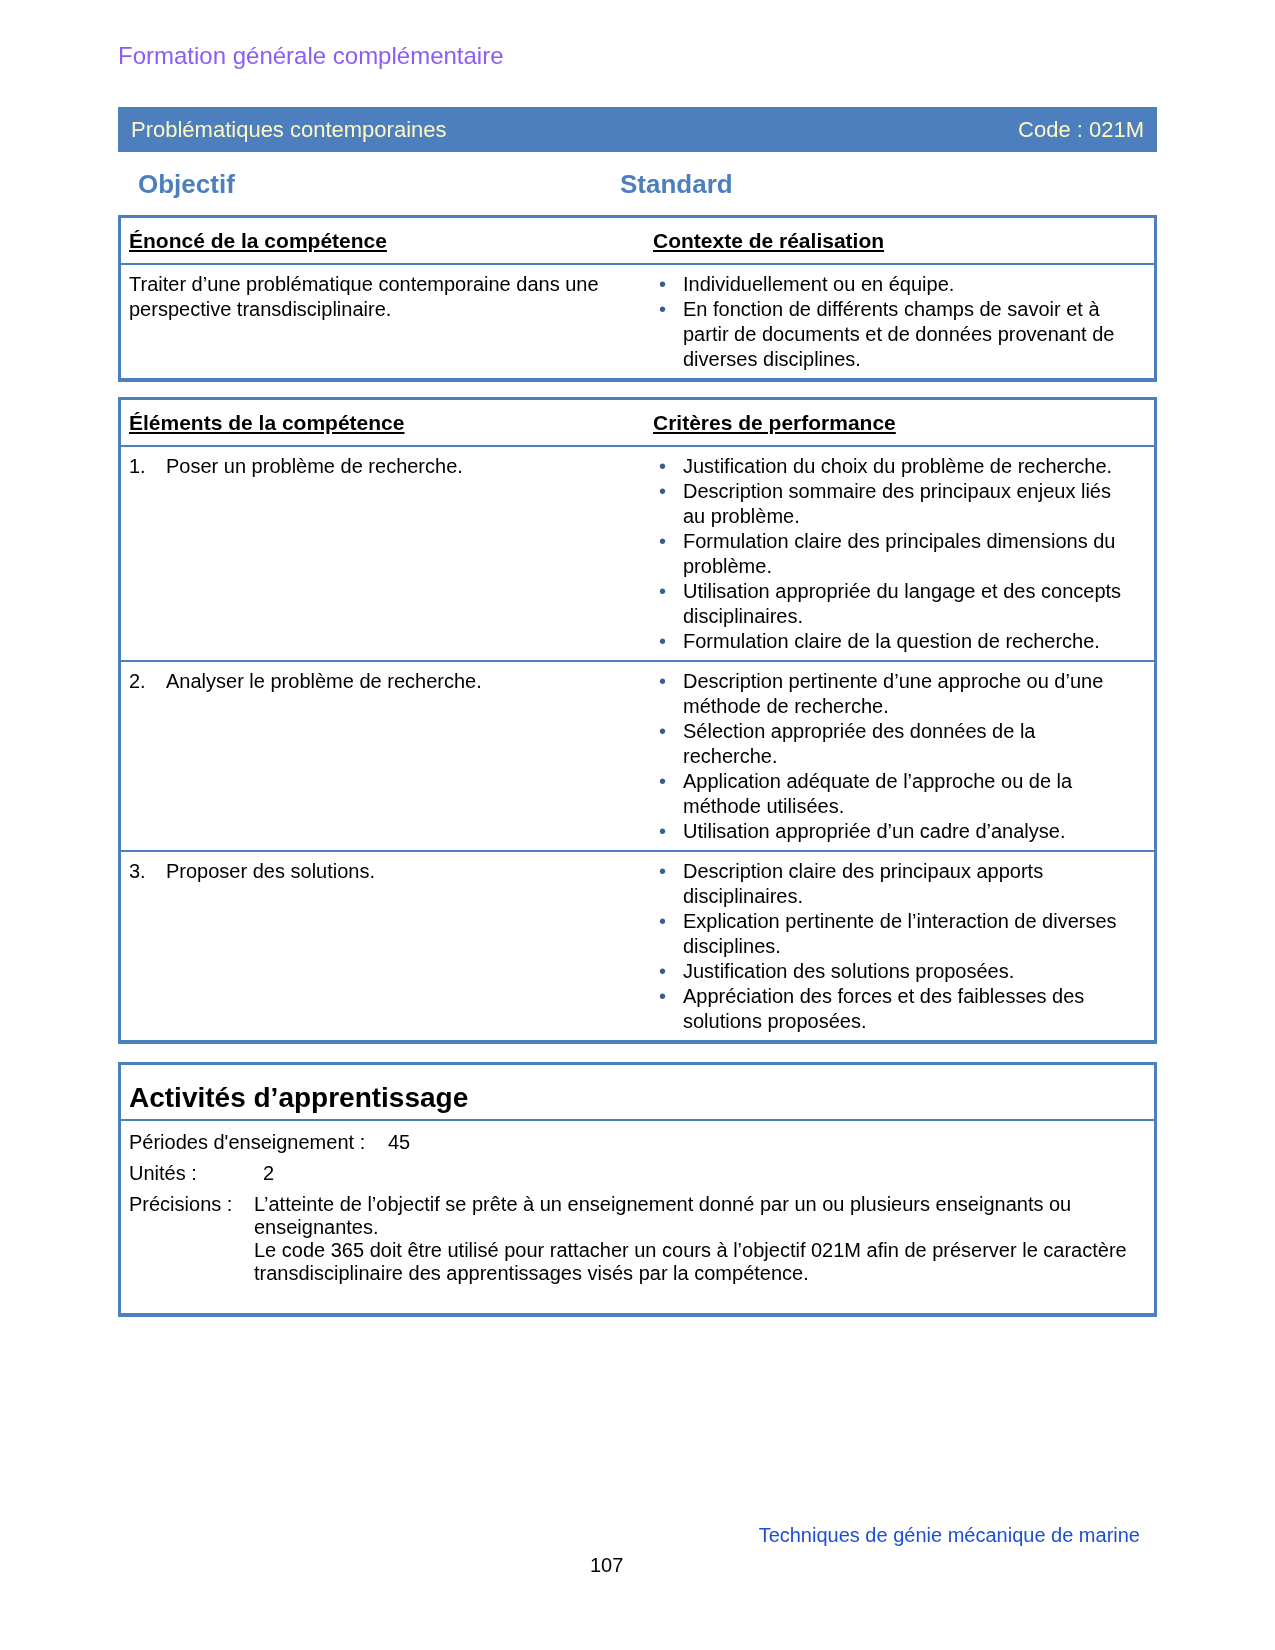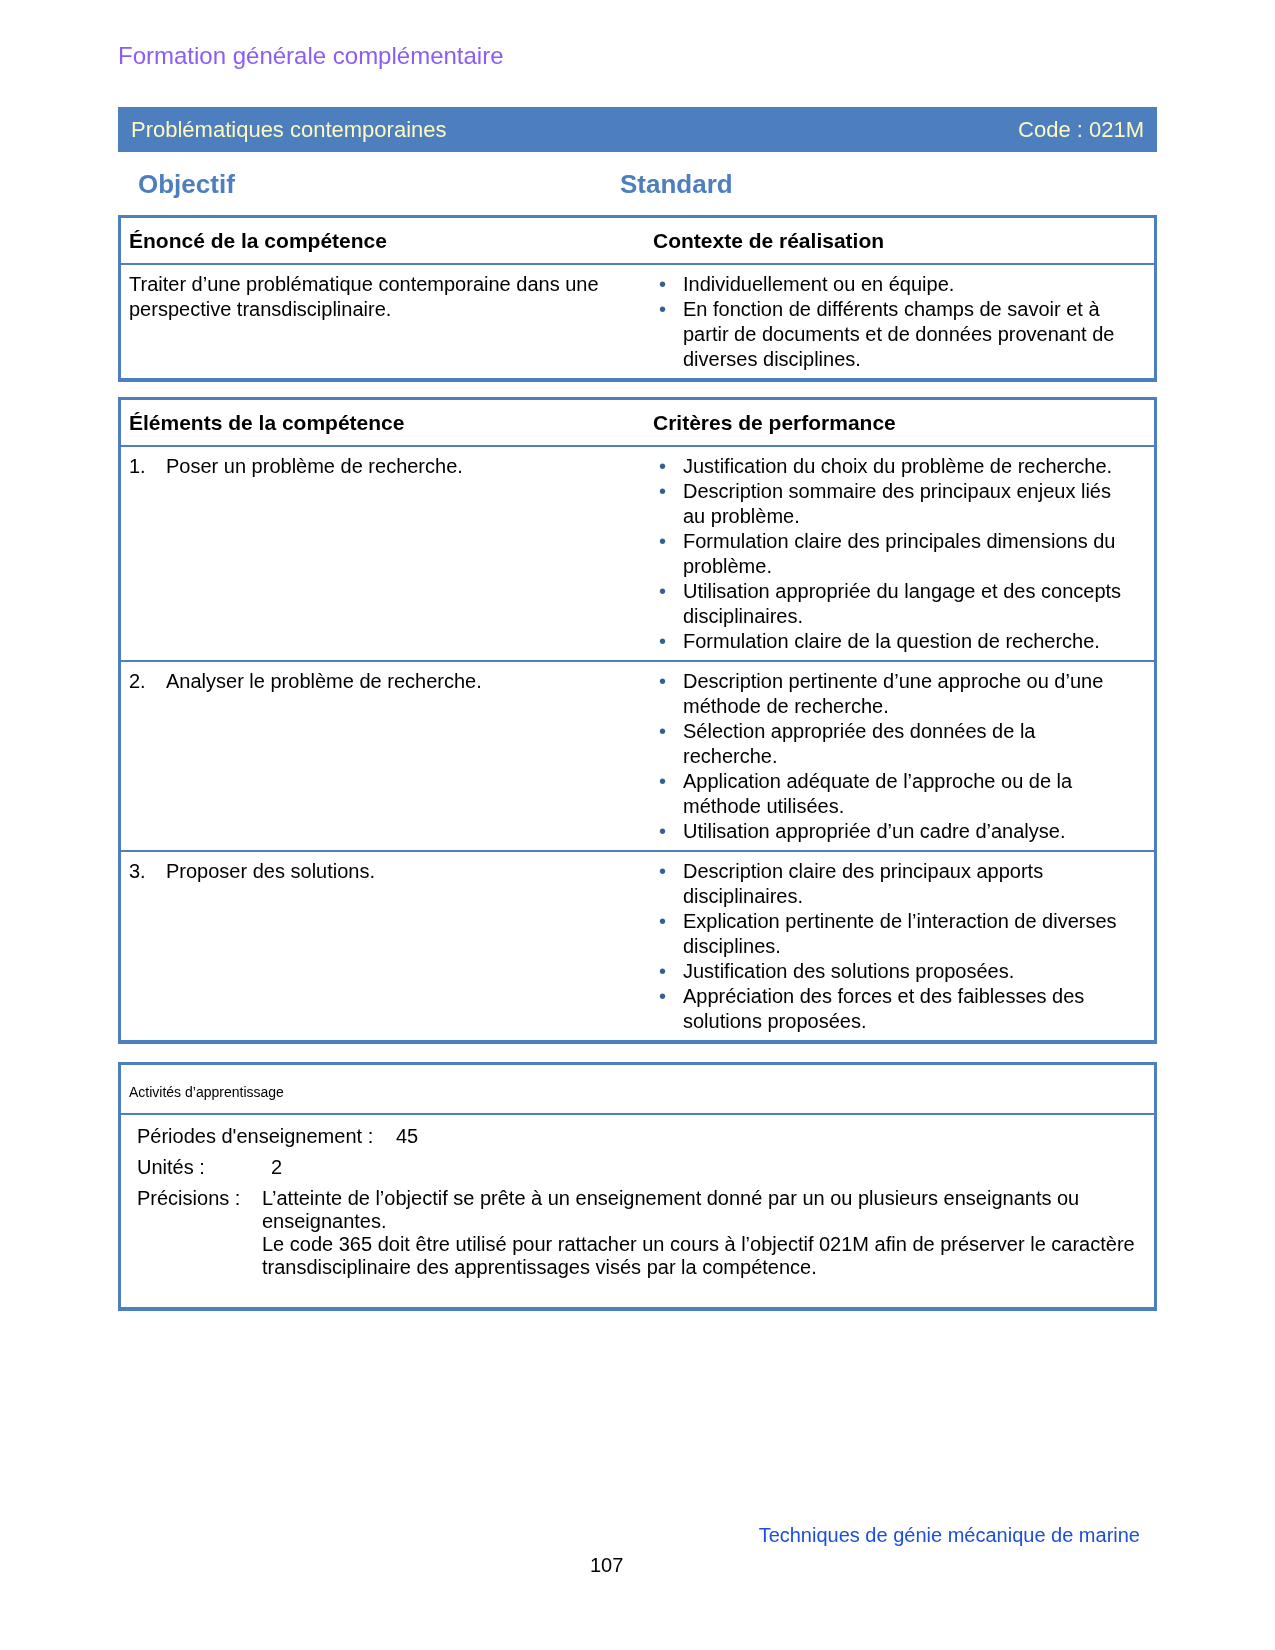--- a/index.html
+++ b/index.html
@@ -22,38 +22,38 @@
     position:absolute; top:0; font-size:26px; font-weight:bold; color:#4d7ebd;
   }
   .h-left { left:20px; }
   .h-right { left:502px;text-align:center; }
 
   .tbl { border:3px solid #4d7ebd; border-bottom-width:4px; margin-top:14px; background:#fff; }
   .tbl2 { margin-top:15px; }
   .tbl3 { margin-top:18px; }
   .trow { display:grid; grid-template-columns:524px 1fr; }
   .trow.hdr { border-bottom:2px solid #4d7ebd; }
-  .trow.hdr .cell { font-size:21px; font-weight:bold; line-height:26px; padding:10px 8px 9px 8px; }
+  .trow.hdr .cell { font-size:21px; font-weight:bold; line-height:26px; padding:10px 8px 9px 8px;text-decoration:underline; }
   .trow.body + .trow.body { border-top:2px solid #4d7ebd; }
   .cell { font-size:20px; line-height:25px; }
   .trow.body .cell { padding:7px 8px 6px 8px; }
   .minh { min-height:112px; }
   .cell p { margin:0; }
   .num-row { display:flex; }
   .num { flex:none; width:37px; }
 
   ul.bullets { list-style:none; margin:0; padding:0 20px 0 0; }
   ul.bullets li { position:relative; padding-left:30px; }
   ul.bullets li::before {
     content:"\2022"; position:absolute; left:6px; top:0;
     color:#365f91; font-size:20px;
   }
 
-  .t3hdr { border-bottom:2px solid #4d7ebd; font-size:14px; font-weight:normal; line-height:26px; padding:14px 8px 8px 8px; }
-  .t3body { padding:10px 8px 12px 16px; font-size:20px; }
+  .t3hdr { border-bottom:2px solid #4d7ebd; font-size:28px; font-weight:bold; line-height:26px; padding:20px 8px 8px 8px; }
+  .t3body { padding:10px 8px 12px 8px; font-size:20px; }
   .t3row { display:flex; line-height:23px; margin-bottom:8px; }
   .t3row:last-child { margin-bottom:16px; }
   .t3label { flex:none; }
   .w-periodes { width:259px; }
   .w-unites  { width:134px; }
   .w-prec    { width:125px; }
   .prec-lines { flex:1; }
   .prec-lines p { margin:0; line-height:23px; }
 
   .footer-program { position:absolute; top:1524px; right:135px; font-size:20px; color:#1d4ed8; }

